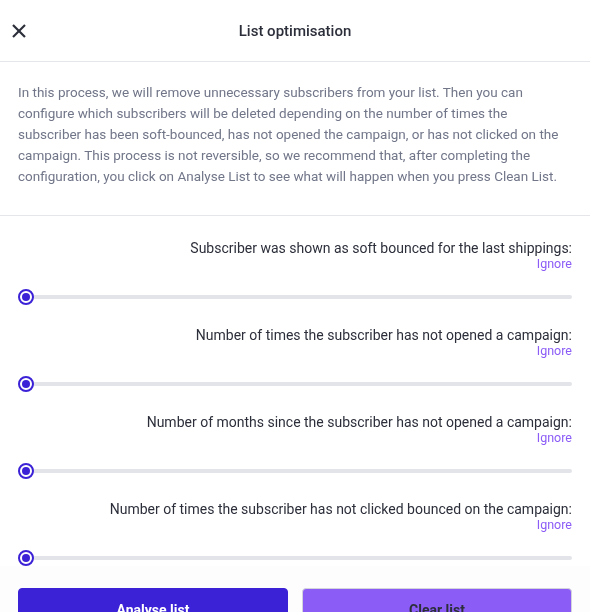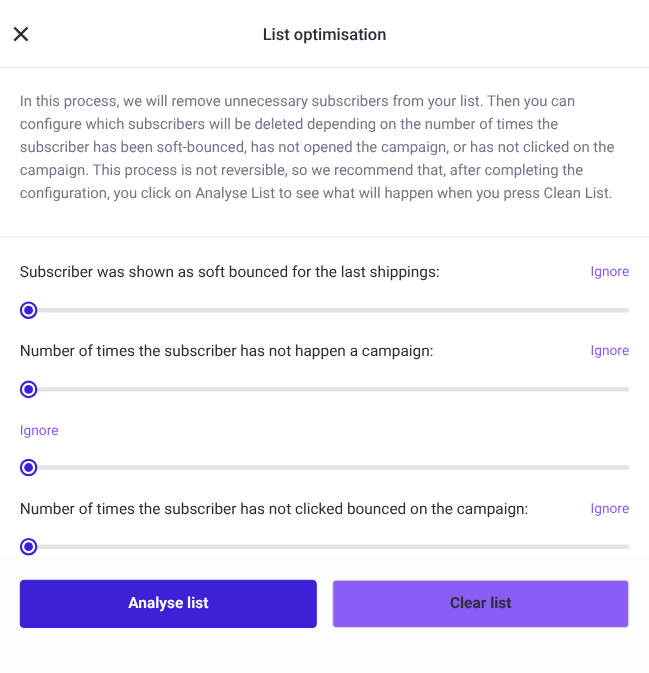--- a/index.html
+++ b/index.html
@@ -46,23 +46,24 @@
     line-height: 1.55;
     color: #717689;
   }
   .settings {
     padding: 24px 18px 0 18px;
     background: #fff;
   }
   .row { margin-bottom: 22px; }
   .row-head {
     display: flex;
-    align-items: flex-start;
+    align-items: flex-end;
     justify-content: space-between;
     margin-bottom: 18px;
+    flex-direction: column;
   }
   .row-label {
     font-size: 14px;
     color: #2c2f3a;
   }
   .ignore {
     font-size: 12.5px;
     color: #8b5cf6;
     cursor: pointer;
   }
@@ -152,31 +153,32 @@
       <span class="ignore">Ignore</span>
     </div>
     <div class="slider">
       <div class="track"></div>
       <div class="thumb"></div>
     </div>
   </div>
 
   <div class="row">
     <div class="row-head">
-      <span class="row-label">Number of times the subscriber has not happen a campaign:</span>
-      <span class="ignore">Ignore</span>
-    </div>
-    <div class="slider">
-      <div class="track"></div>
-      <div class="thumb"></div>
-    </div>
-  </div>
-
-  <div class="row">
-    <div class="row-head">
+      <span class="row-label">Number of times the subscriber has not opened a campaign:</span>
+      <span class="ignore">Ignore</span>
+    </div>
+    <div class="slider">
+      <div class="track"></div>
+      <div class="thumb"></div>
+    </div>
+  </div>
+
+  <div class="row">
+    <div class="row-head">
+      <span class="row-label">Number of months since the subscriber has not opened a campaign:</span>
       <span class="ignore">Ignore</span>
     </div>
     <div class="slider">
       <div class="track"></div>
       <div class="thumb"></div>
     </div>
   </div>
 
   <div class="row">
     <div class="row-head">

